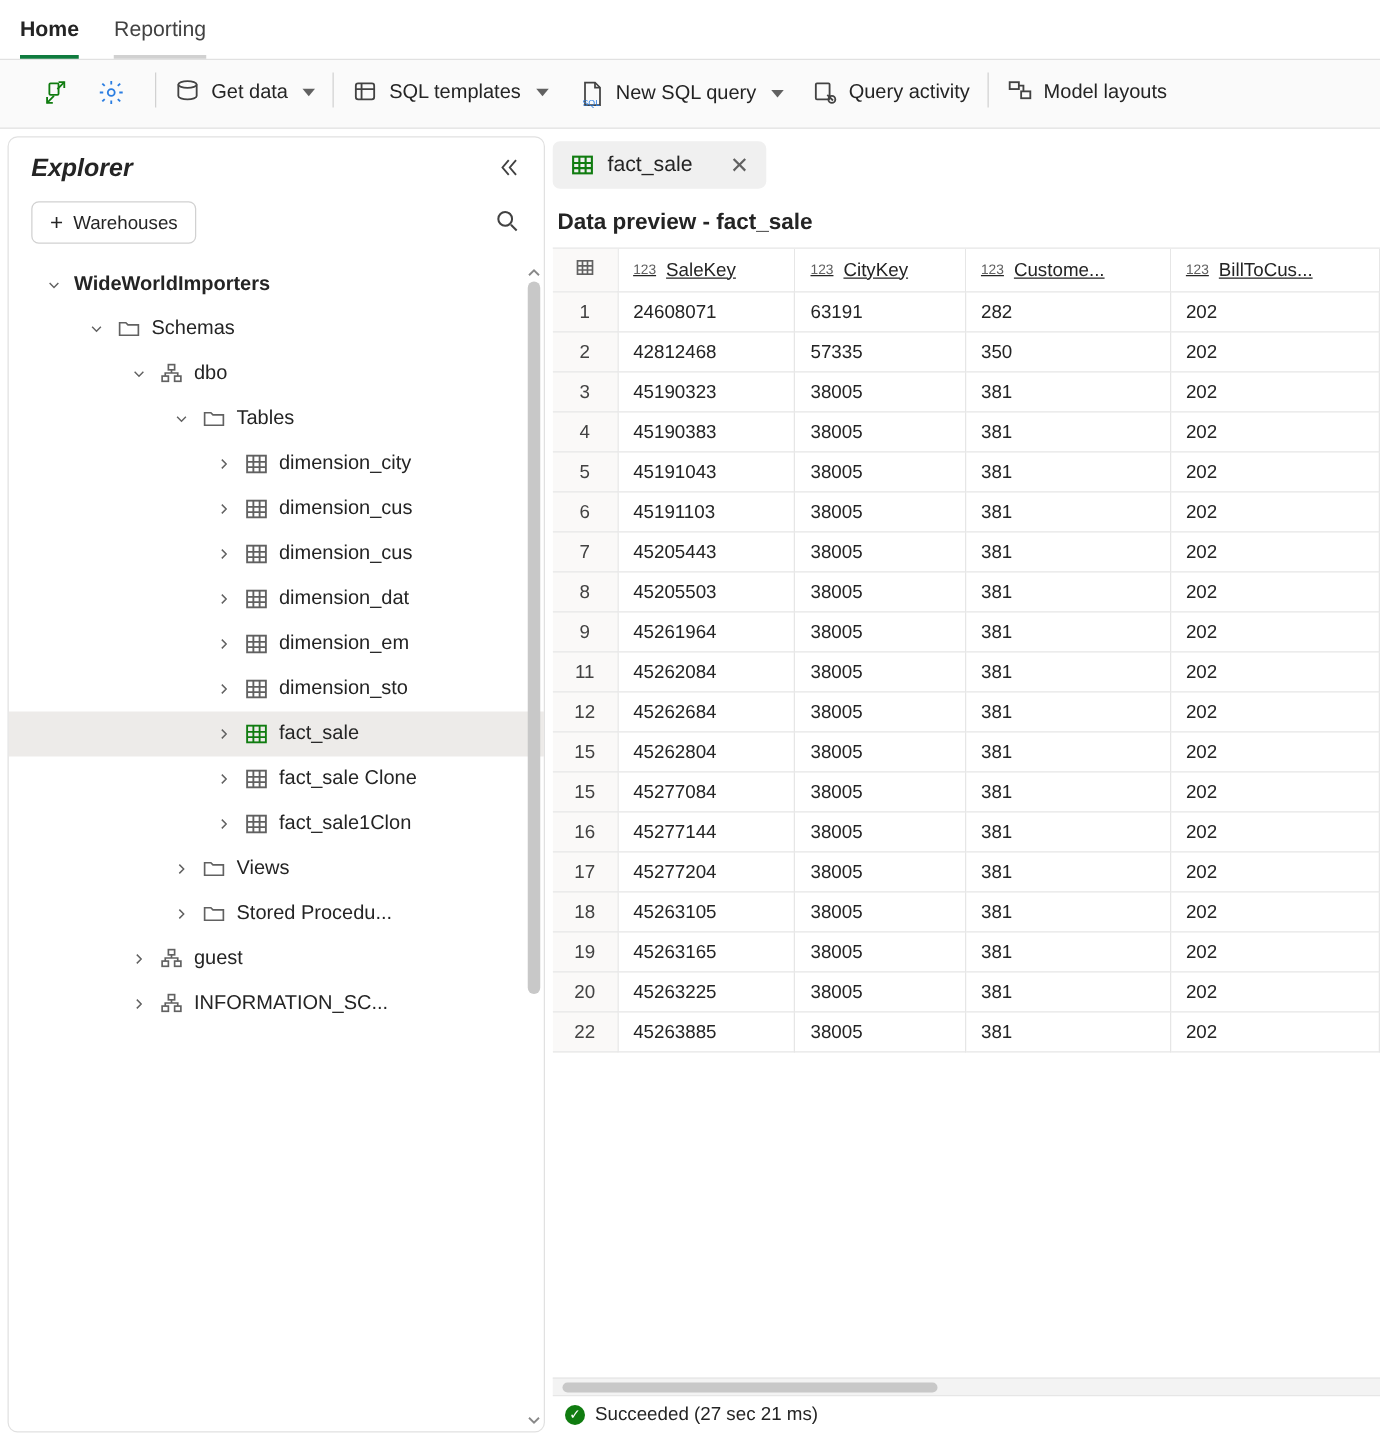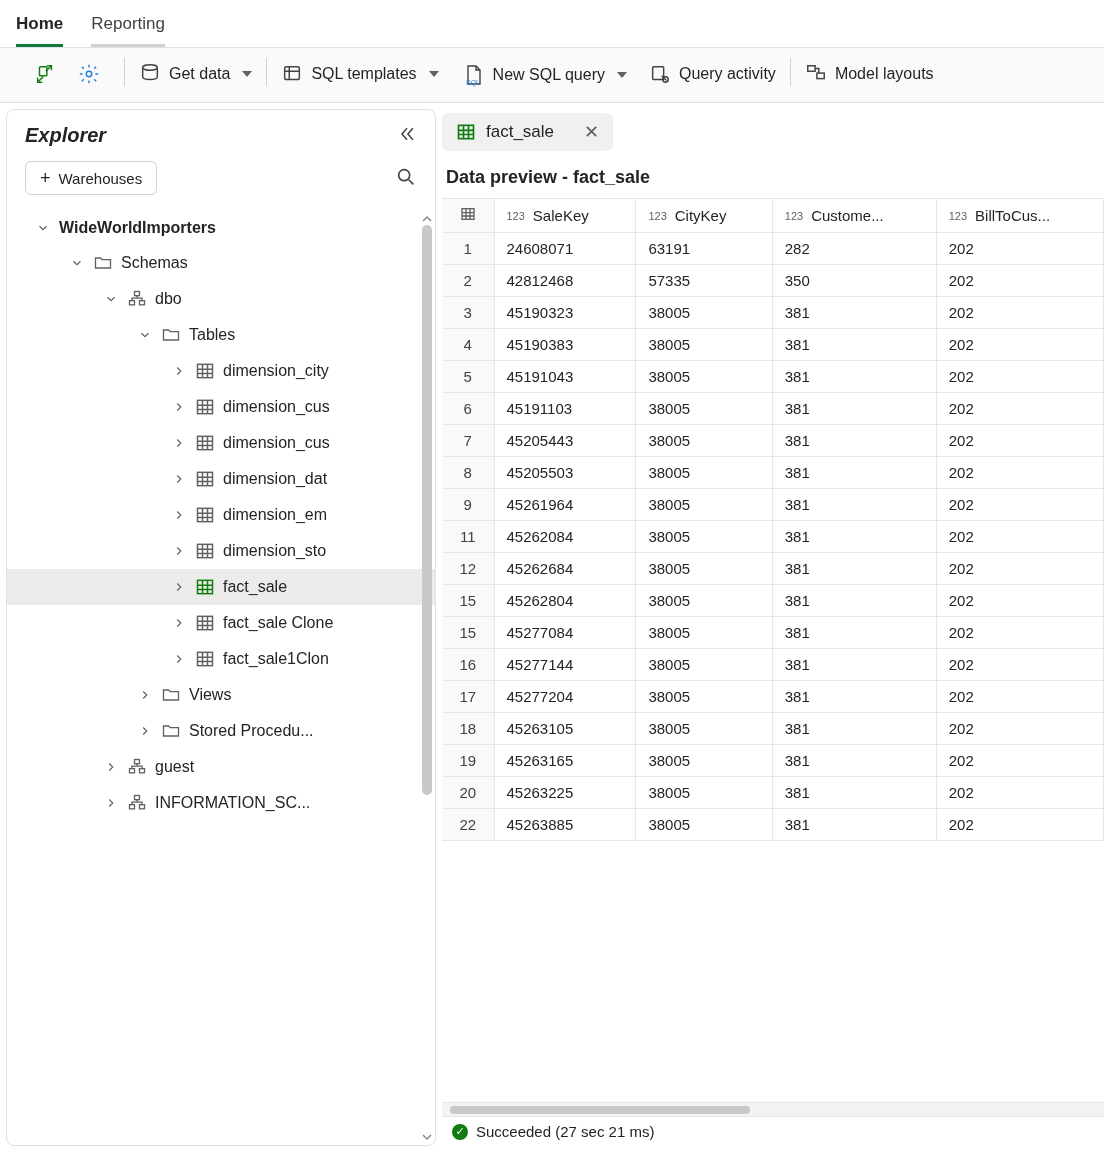--- a/index.html
+++ b/index.html
@@ -43,21 +43,21 @@
   
   .content { flex: 1; display: flex; flex-direction: column; margin: 6px 0; overflow: hidden; }
   .tab-strip { display: flex; padding: 4px 0 10px 0; }
   .obj-tab { display: flex; align-items: center; gap: 10px; background: #f0f0f0; border-radius: 6px; padding: 8px 14px; font-size: 17px; }
   .obj-tab .close { margin-left: 20px; cursor: pointer; color: #616161; font-size: 18px; }
   .preview-title { font-size: 18px; font-weight: 600; padding: 6px 0 10px 4px; }
   
   .grid-wrap { flex: 1; overflow: auto; border-top: 1px solid #e6e6e6; }
   table.grid { border-collapse: collapse; width: 100%; font-size: 15px; }
   table.grid th, table.grid td { border-right: 1px solid #e6e6e6; border-bottom: 1px solid #e6e6e6; padding: 7px 12px; text-align: left; background: #fff; }
-  table.grid th { font-weight: 400; color: #242424; background: #fff; position: sticky; top: 0; }
+  table.grid th { font-weight: 400; color: #242424; background: #fff; position: sticky; top: 0; text-decoration: underline; }
   table.grid th .th-inner { display: flex; align-items: center; gap: 8px; }
   table.grid .rownum { width: 52px; text-align: center; color: #424242; background: #faf9f8; }
   .type-badge { font-size: 11px; color: #616161; font-weight: 400; }
   th.corner { background: #faf9f8; text-align: center; }
   
   .hscroll { height: 14px; background: #f3f3f3; border-top: 1px solid #e6e6e6; position: relative; }
   .hscroll-track { position: absolute; left: 8px; top: 3px; right: 8px; height: 8px; }
   .hscroll-thumb { position: absolute; left: 0; top: 0; width: 300px; height: 8px; background: #c8c8c8; border-radius: 4px; }
   
   .status { display: flex; align-items: center; gap: 8px; padding: 6px 10px; font-size: 15px; border-top: 1px solid #e6e6e6; }

